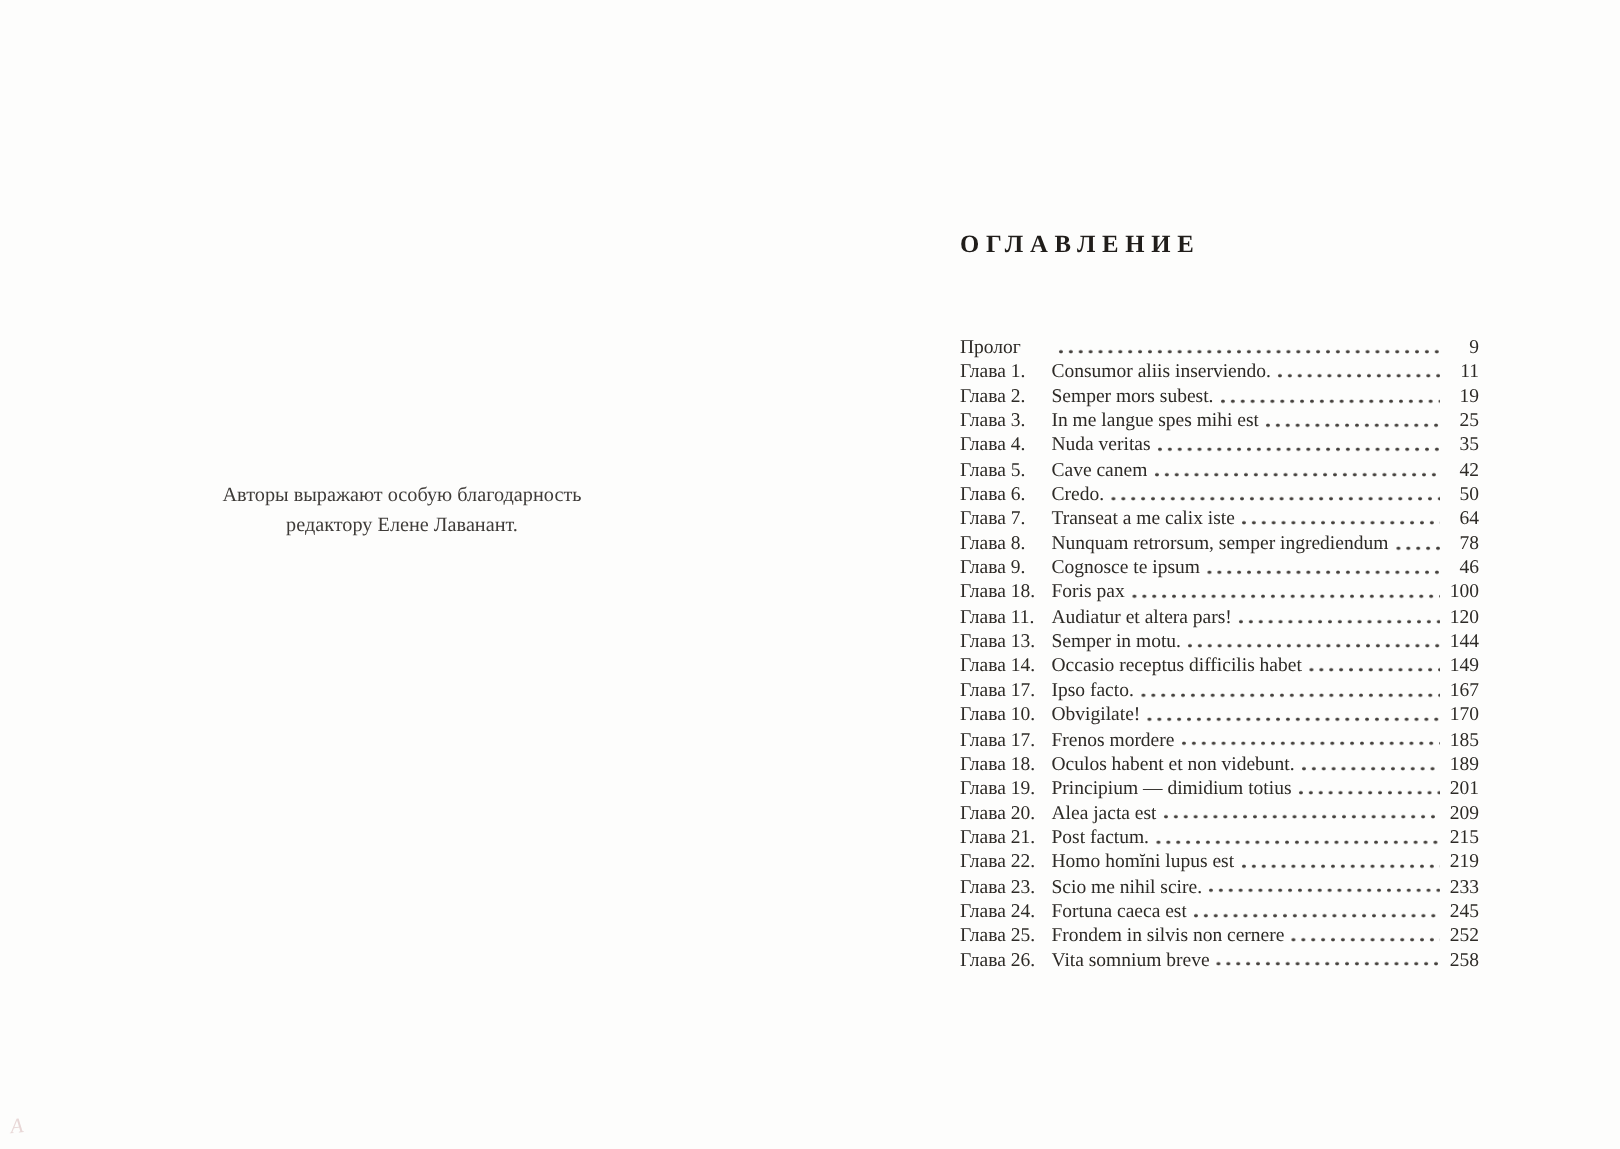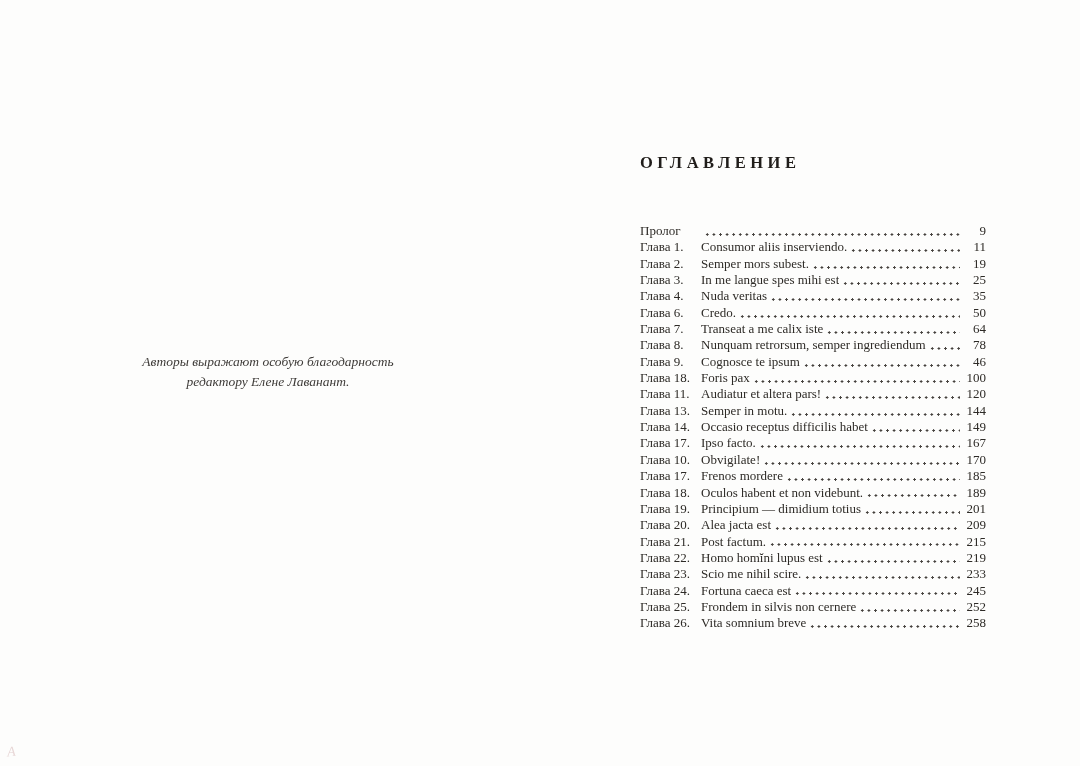--- a/index.html
+++ b/index.html
@@ -28,25 +28,23 @@
     font-size: 13.8px;
     line-height: 20.4px;
     color: #3e3b38;
   }
   .acknowledgment {
     position: absolute;
     left: 118px;
     top: 320px;
     width: 300px;
     text-align: center;
-    font-style: italic;
     font-size: 13.5px;
     line-height: 20px;
     color: #3e3b38;
-    margin-top: 32px;
   }
 
   
   .toc-heading {
     position: absolute;
     left: 640px;
     top: 153px;
     width: 346px;
     text-align: left;
     font-size: 16.5px;
@@ -142,20 +140,26 @@
     <span class="toc-page">25</span>
   </div>
 
   <div class="toc-row">
     <span class="toc-label">Глава 4.</span>
     <span class="toc-title">Nuda veritas</span>
     <span class="toc-leader"></span>
     <span class="toc-page">35</span>
   </div>
 
+  <div class="toc-row">
+    <span class="toc-label">Глава 5.</span>
+    <span class="toc-title">Cave canem</span>
+    <span class="toc-leader"></span>
+    <span class="toc-page">42</span>
+  </div>
 
   <div class="toc-row">
     <span class="toc-label">Глава 6.</span>
     <span class="toc-title">Credo.</span>
     <span class="toc-leader"></span>
     <span class="toc-page">50</span>
   </div>
 
   <div class="toc-row">
     <span class="toc-label">Глава 7.</span>

